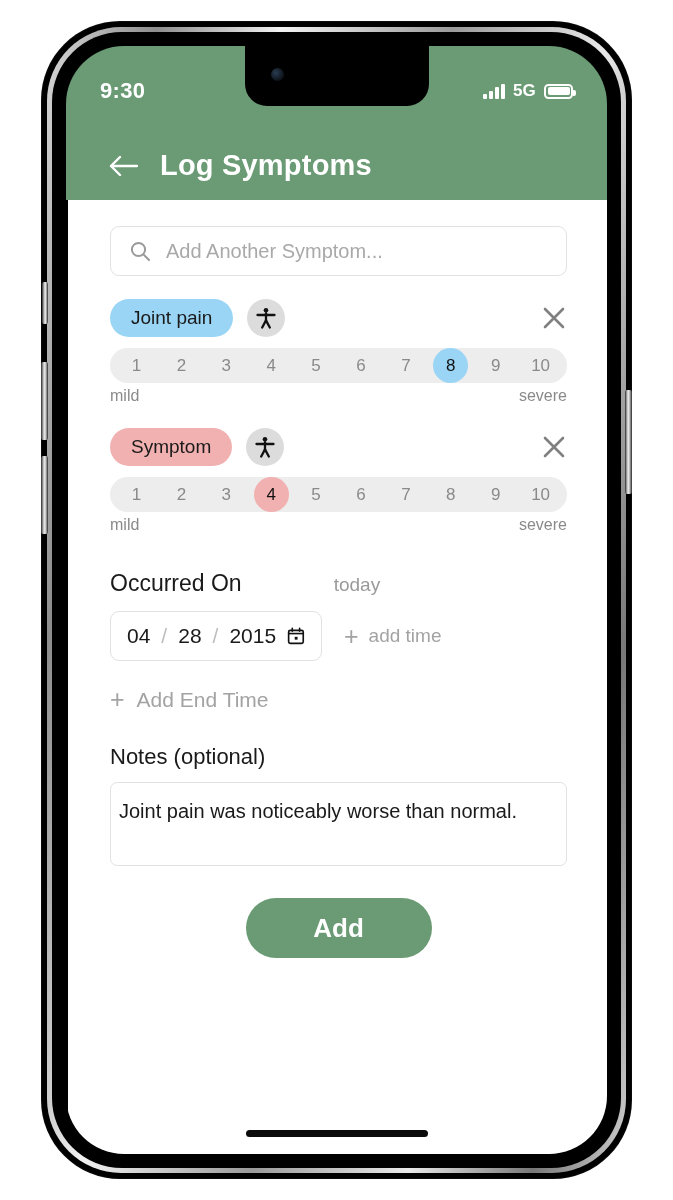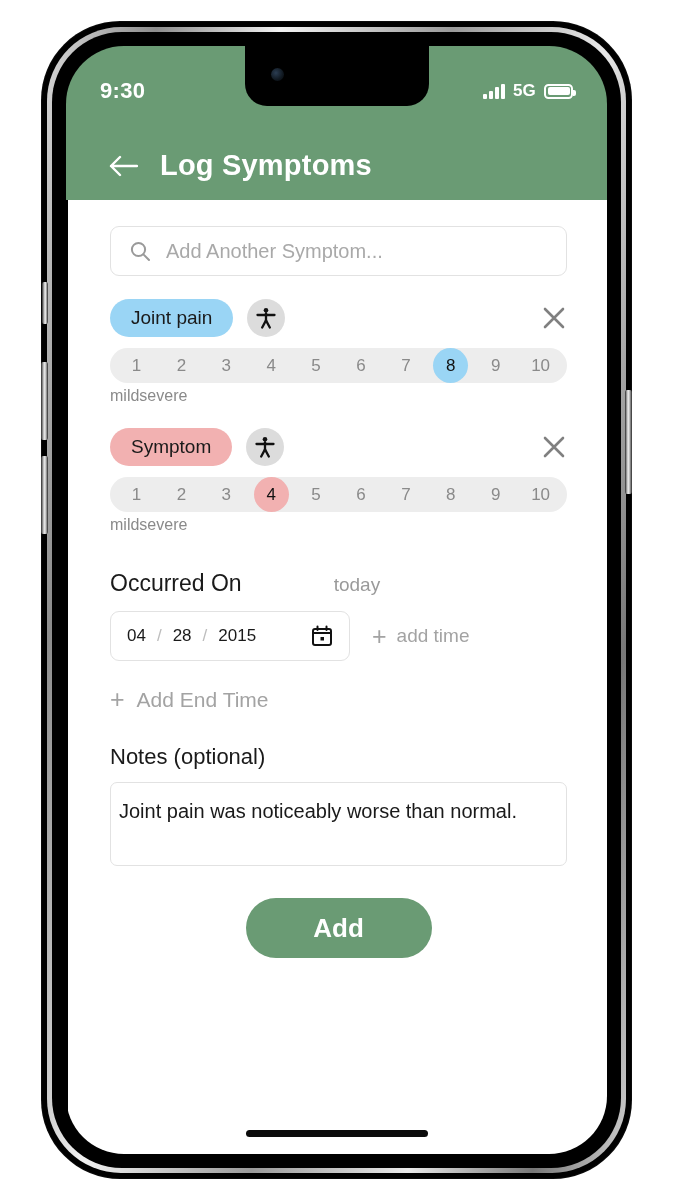--- a/index.html
+++ b/index.html
@@ -149,35 +149,35 @@
     font-size: 17px; color: #8a8a8a;
   }
   .scale-cell.sel {
     color: #111;
   }
   .scale-cell.sel .dot {
     width: 35px; height: 35px; border-radius: 50%;
     display: flex; align-items: center; justify-content: center;
   }
   .scale-ends {
-    display: flex; 
+    display: flex; justify-content: space-between;
     margin-top: 4px; font-size: 16px; color: #8a8a8a;
   }
 
   .occurred-row {
     display: flex; align-items: baseline; gap: 0; margin-top: 36px;
   }
   .occurred-label { font-size: 23px; color: #1a1a1a; }
   .today-label { font-size: 19px; color: #9a9a9a; margin-left: 92px; }
 
   .date-row { display: flex; align-items: center; gap: 22px; margin-top: 14px; }
   .date-field {
-    width: 240px; height: 50px; border: 1px solid #e2e2e2; border-radius: 9px;
+    width: 212px; height: 50px; border: 1px solid #e2e2e2; border-radius: 9px;
     display: flex; align-items: center; gap: 11px; padding: 0 16px;
-    font-size: 17px; color: #1a1a1a;
+    font-size: 21px; color: #1a1a1a;
   }
   .date-sep { color: #bdbdbd; }
   .cal-icon { margin-left: auto; width: 22px; height: 22px; cursor: pointer; }
   .add-time { display: flex; align-items: center; gap: 10px; color: #a3a3a3; font-size: 19px; cursor: pointer; }
   .plus-ico { font-size: 25px; line-height: 1; color: #a3a3a3; }
 
   .add-end { display: flex; align-items: center; gap: 12px; margin-top: 26px; color: #a3a3a3; font-size: 21px; cursor: pointer; }
 
   .notes-label { margin-top: 32px; font-size: 22px; color: #1a1a1a; }
   .notes-box {

